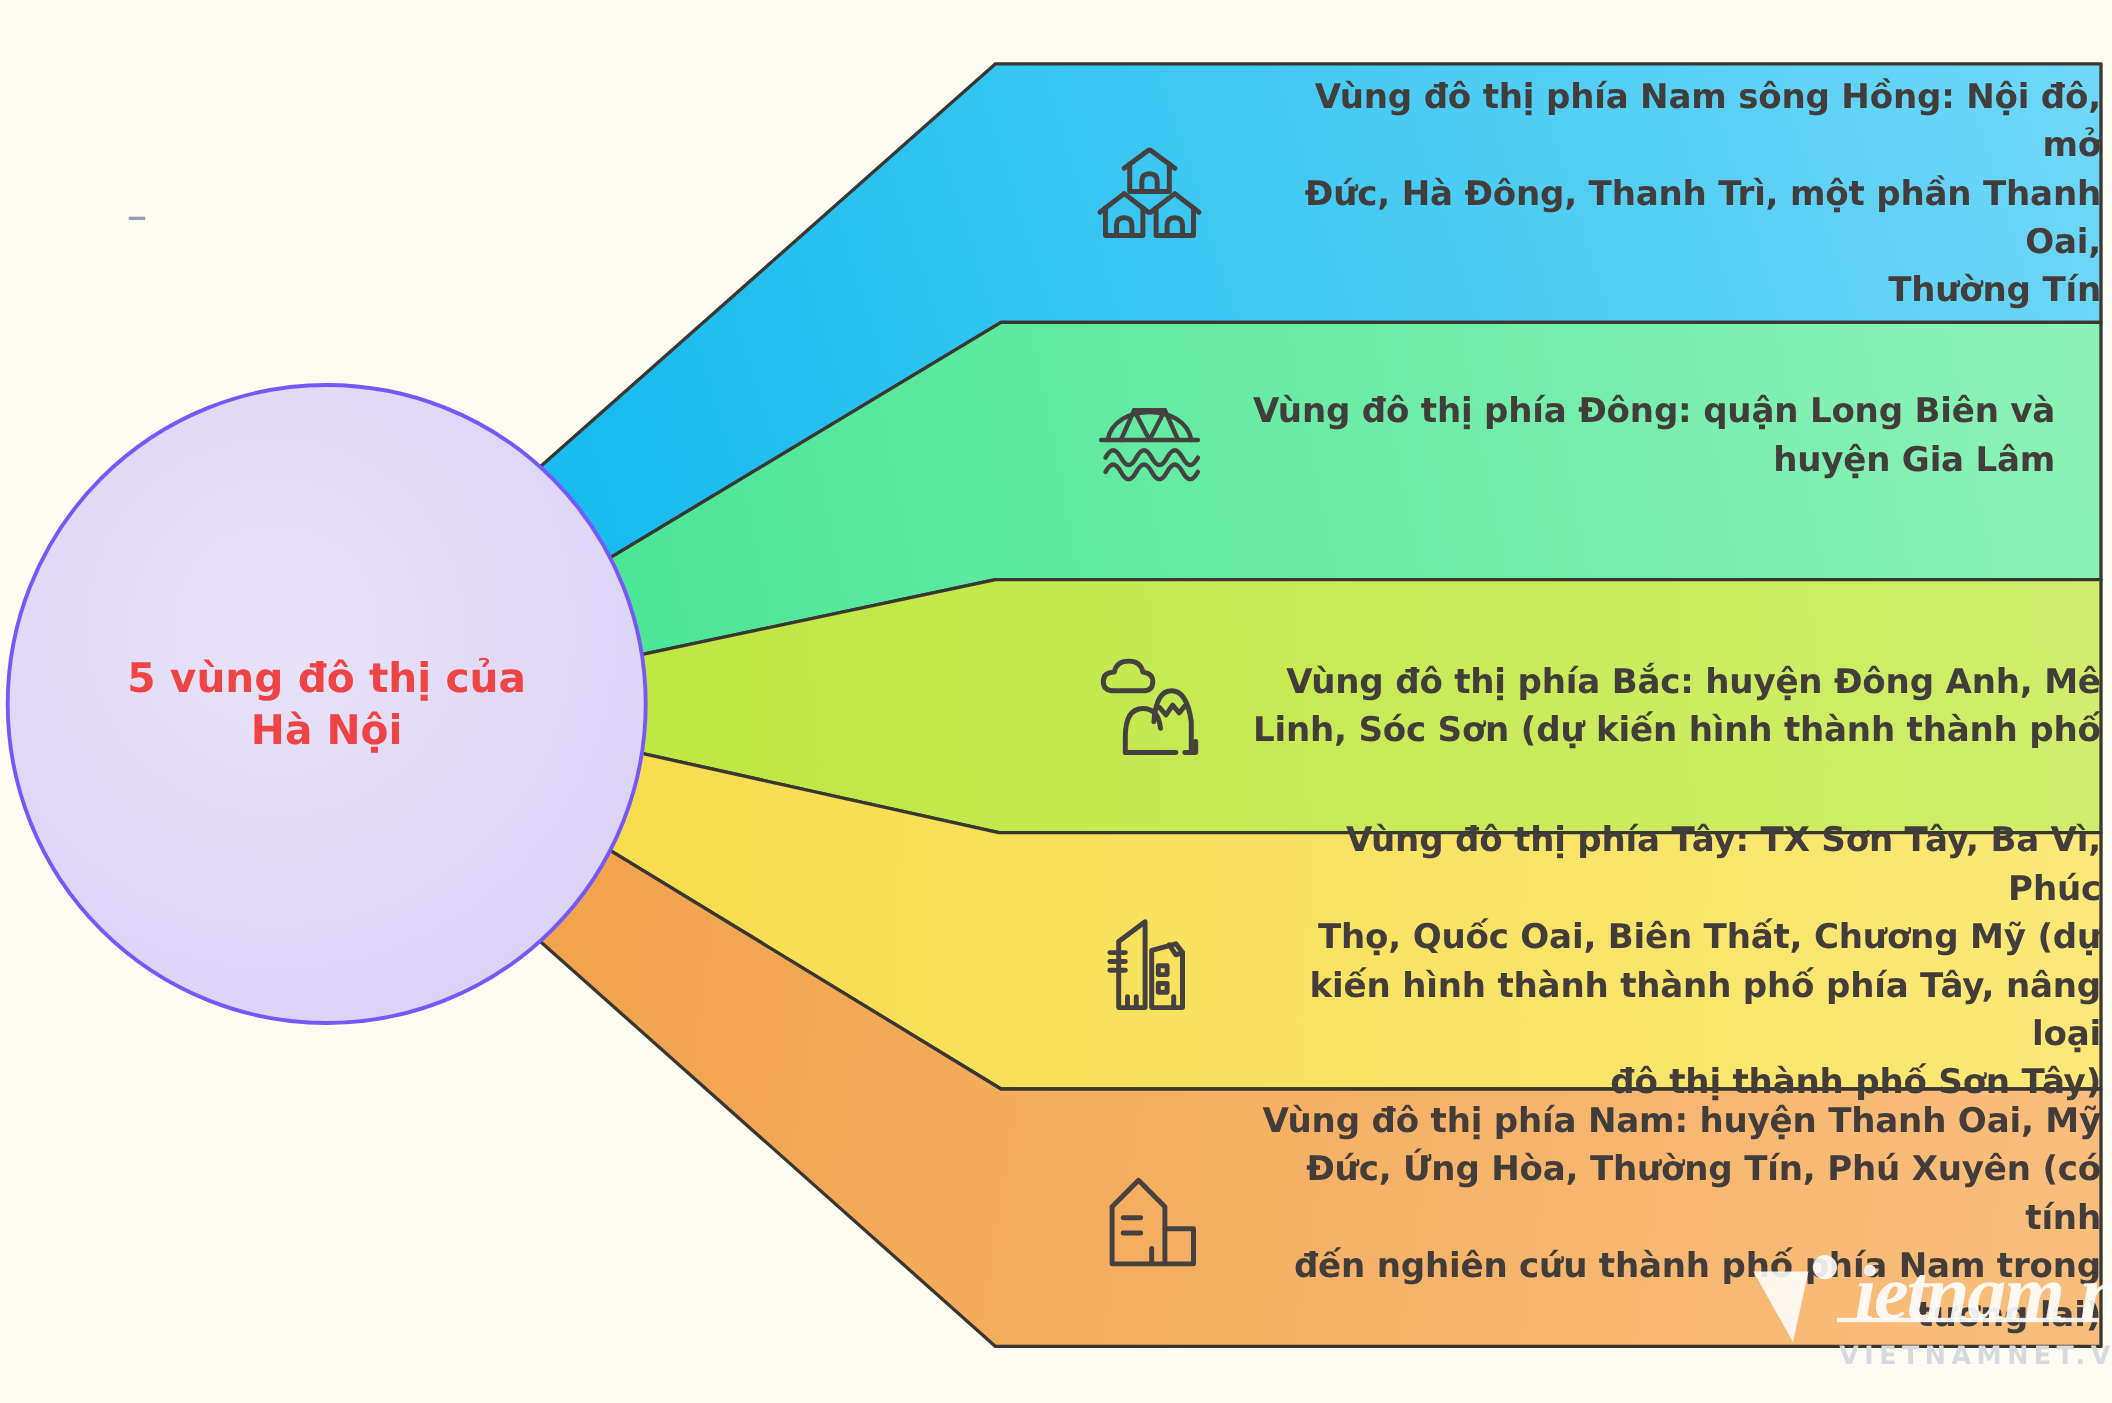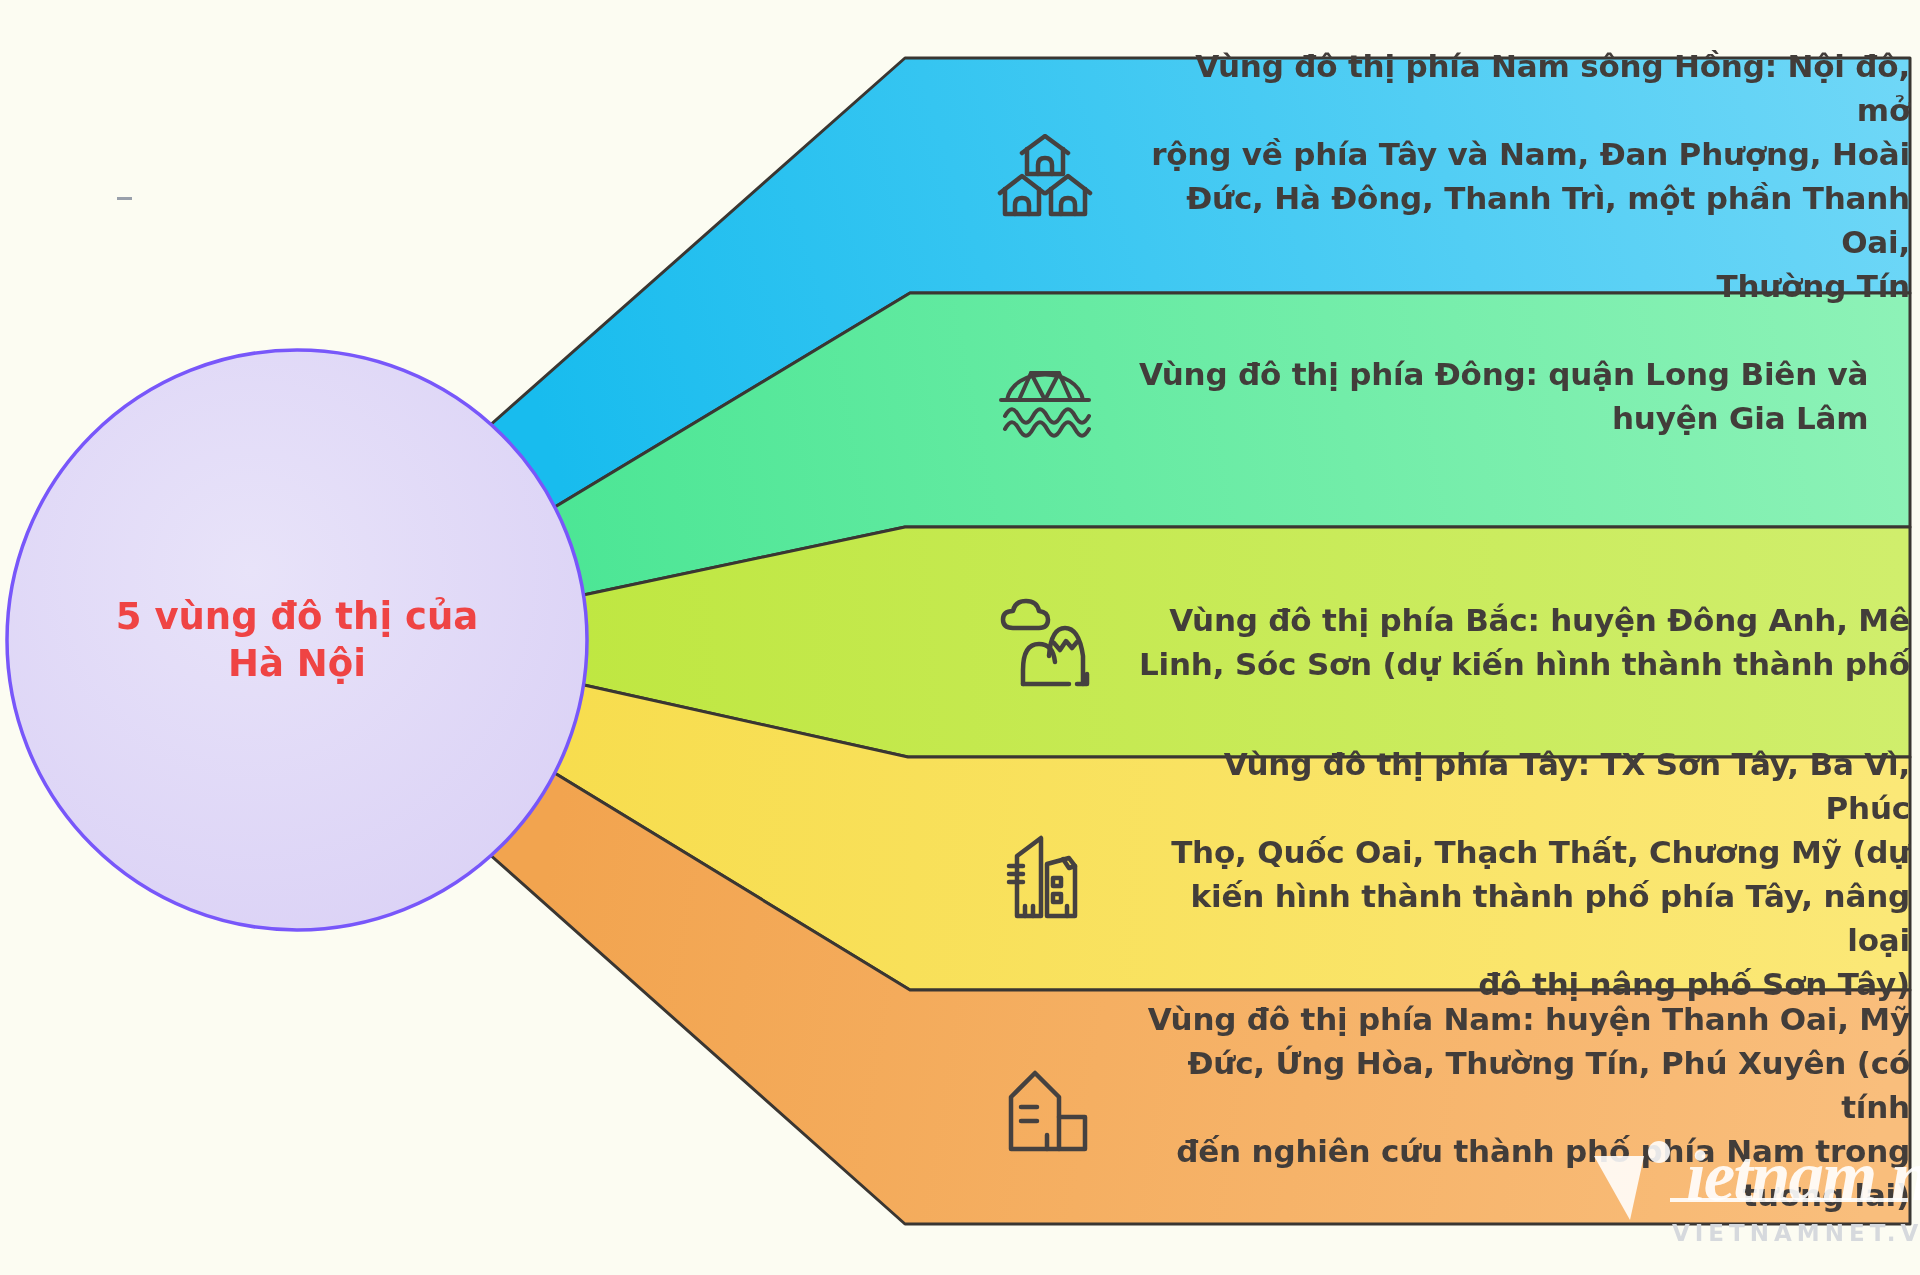--- a/index.html
+++ b/index.html
@@ -100,21 +100,20 @@
         <path d="M3 59 L25 42 L47 59"></path>
           <path d="M8 55 V80 H42 V55"></path>
         <path d="M18 80 V71 Q18 64 25 64 Q32 64 32 71 V80"></path>
         <path d="M49 59 L71 42 L93 59"></path>
           <path d="M54 55 V80 H88 V55"></path>
         <path d="M64 80 V71 Q64 64 71 64 Q78 64 78 71 V80"></path>
       </svg>
     </div>
     <div class="band-text">
       <div>Vùng đô thị phía Nam sông Hồng: Nội đô, mở</div>
-      <div>rộng về phía Tây và Nam, Đan Phượng, Hoài</div>
       <div>Đức, Hà Đông, Thanh Trì, một phần Thanh Oai,</div>
       <div>Thường Tín</div>
     </div>
   </div>
 
   <div class="band-row" style="top:293px;height:206px;">
     <div class="icon-box">
       <svg width="96" height="84" viewBox="0 0 96 84" fill="none" stroke="#454140" stroke-width="4" stroke-linecap="round" stroke-linejoin="round">
         <path d="M10 46 C16 12 80 12 86 46"></path>
         <path d="M4 46 H92"></path>
@@ -158,23 +157,23 @@
           <path d="M34 78 V88"></path>
         <path d="M48 88 V36 L70 30 L76 38 V88 Z"></path>
         <path d="M64 31 L70 40 L76 38"></path>
         <path d="M54 50 H62 V58 H54 Z"></path>
         <path d="M54 66 H62 V74 H54 Z"></path>
         <path d="M68 78 V88"></path>
       </svg>
     </div>
     <div class="band-text">
       <div>Vùng đô thị phía Tây: TX Sơn Tây, Ba Vì, Phúc</div>
-      <div>Thọ, Quốc Oai, Thạch Thất, Chương Mỹ (dự</div>
+      <div>Thọ, Quốc Oai, Biên Thất, Chương Mỹ (dự</div>
       <div>kiến hình thành thành phố phía Tây, nâng loại</div>
-      <div>đô thị nâng phố Sơn Tây)</div>
+      <div>đô thị thành phố Sơn Tây)</div>
     </div>
   </div>
 
   <div class="band-row" style="top:990px;height:234px;">
     <div class="icon-box">
       <svg width="92" height="92" viewBox="0 0 92 92" fill="none" stroke="#454140" stroke-width="4.5" stroke-linecap="round" stroke-linejoin="round">
         <path d="M12 88 V36 L36 12 L60 36 V56 H86 V88 Z"></path>
         <path d="M60 56 V88"></path>
         <path d="M22 46 H38"></path>
           <path d="M22 60 H38"></path>

